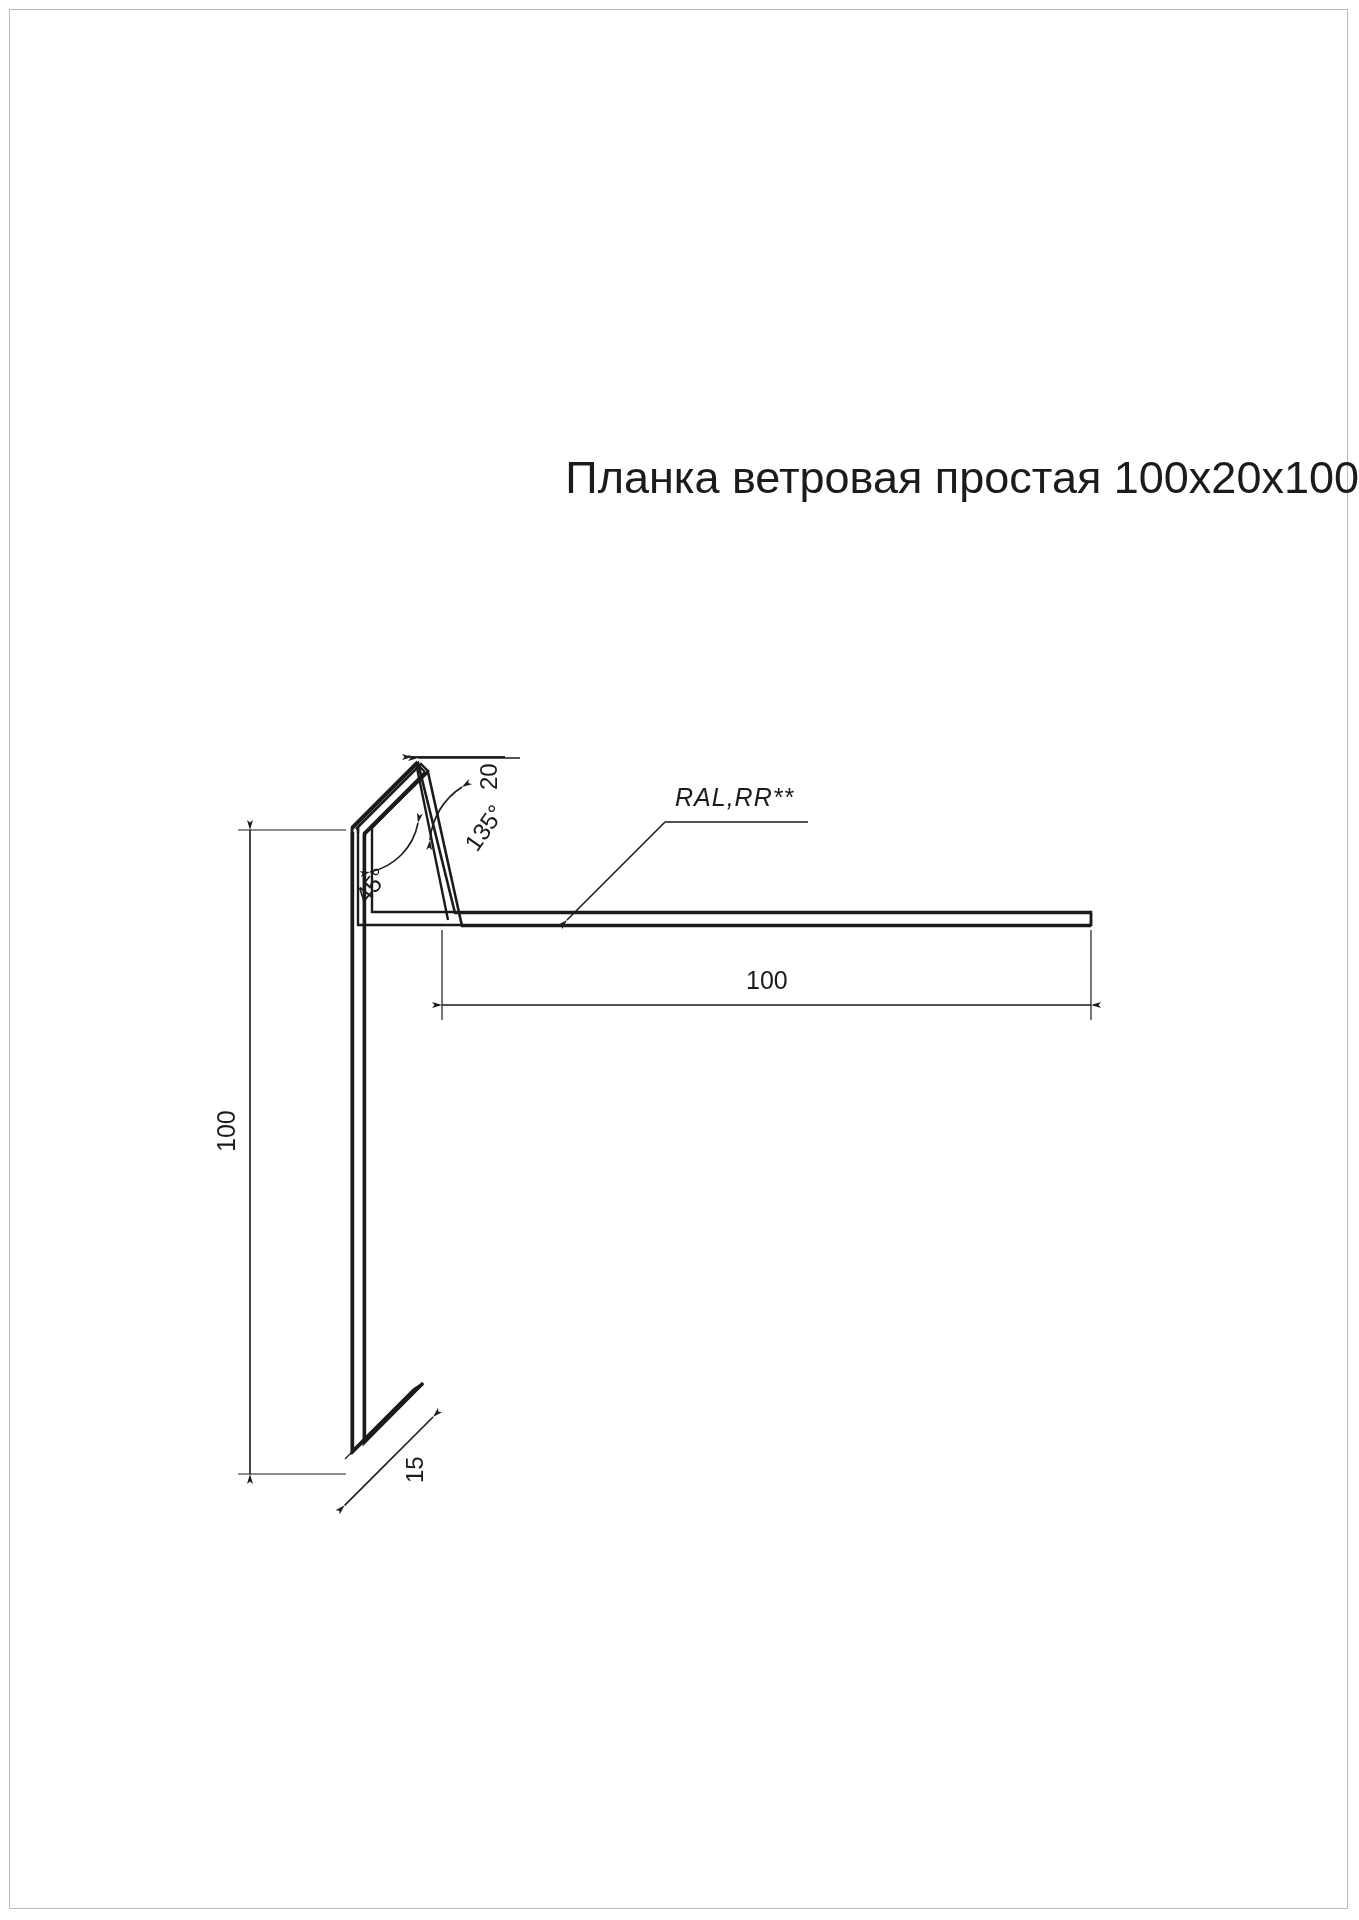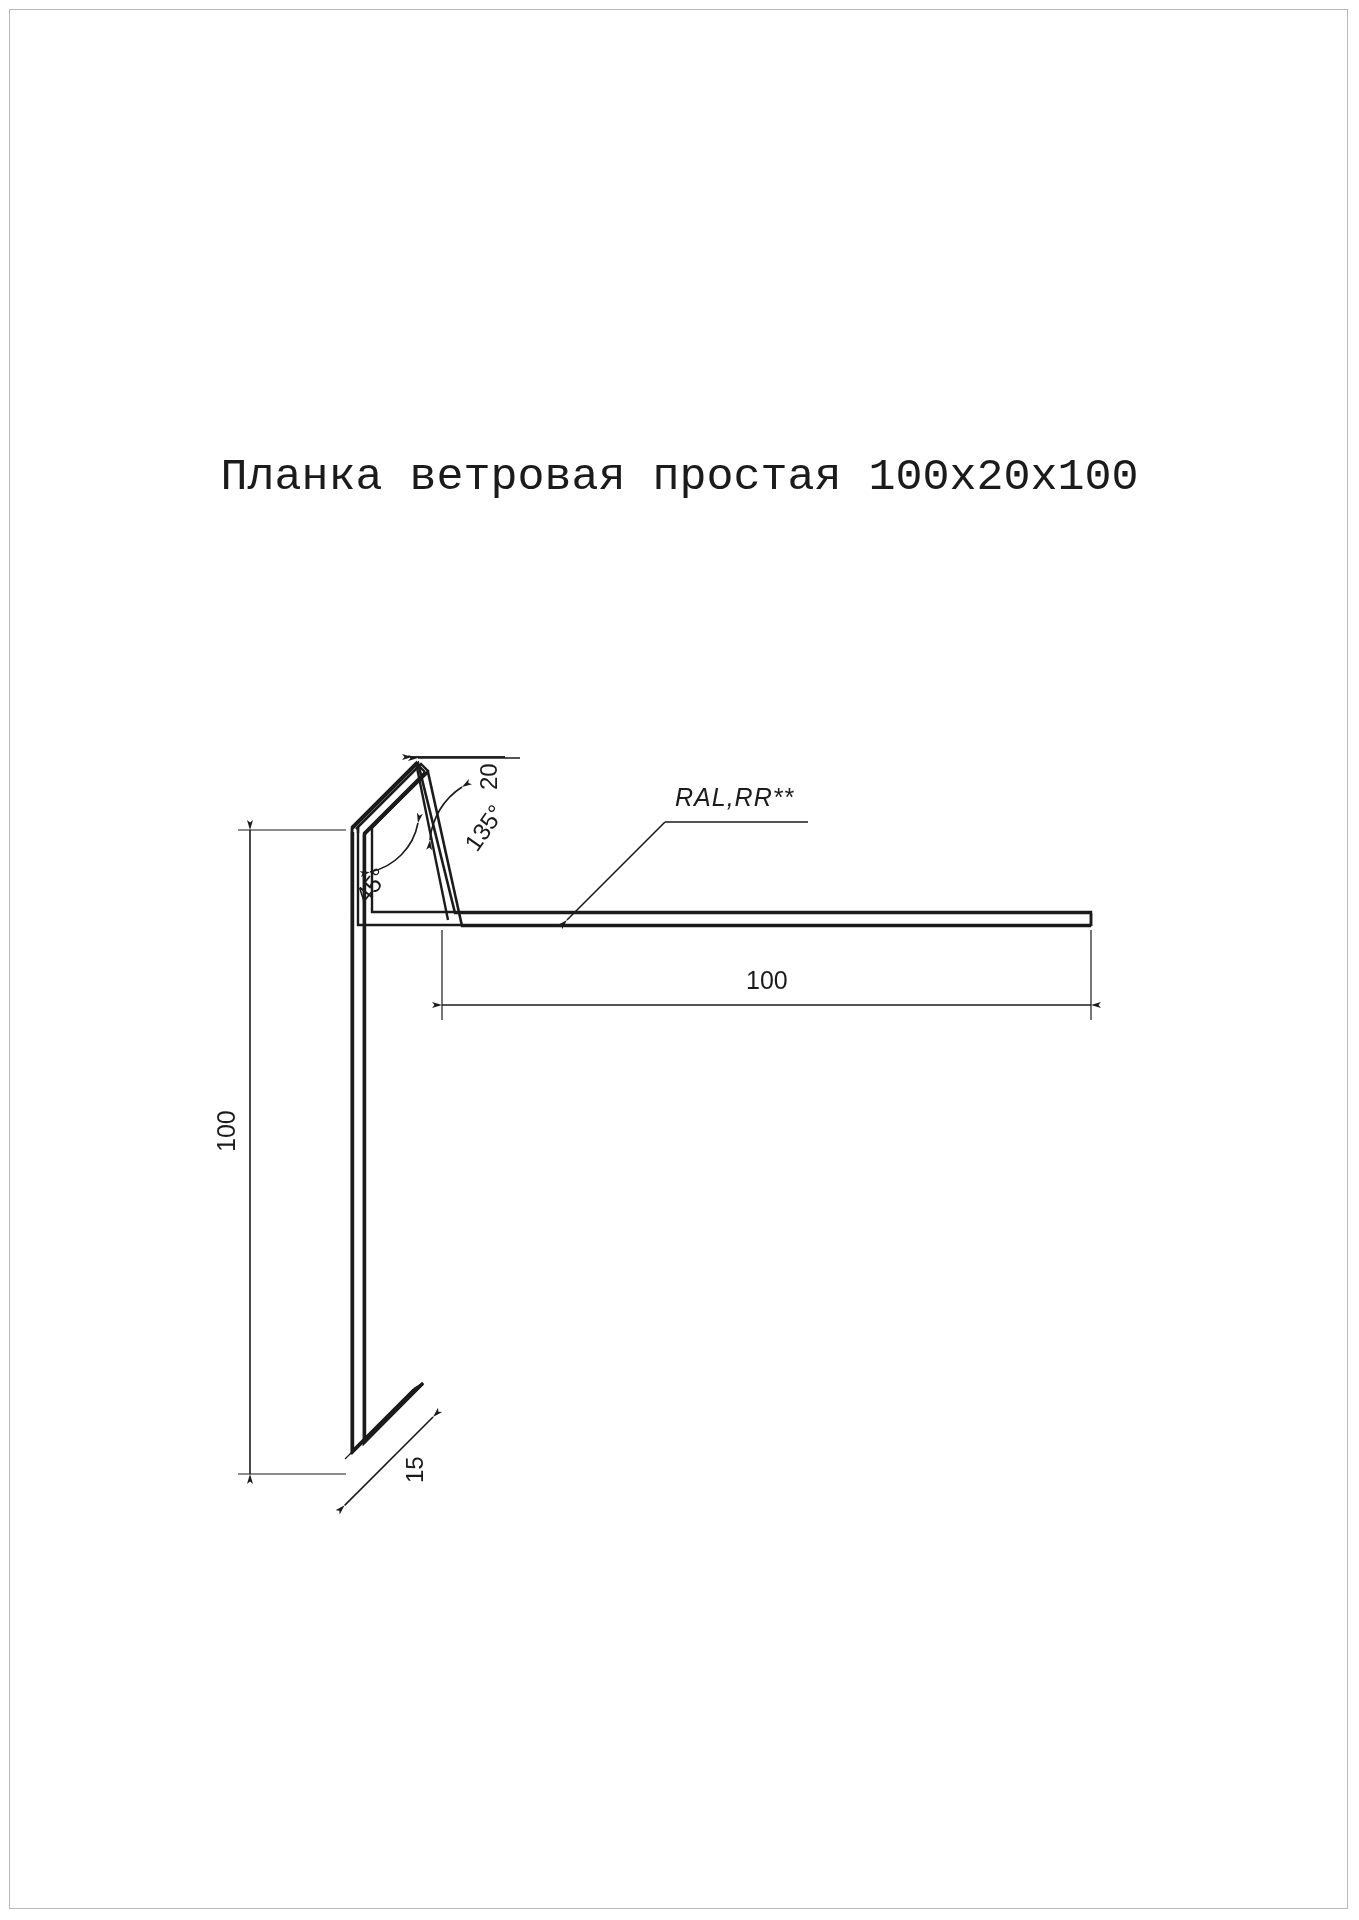--- a/index.html
+++ b/index.html
@@ -30,22 +30,22 @@
     height: 1900px;
     border: 1px solid #b9b9b9;
     box-sizing: border-box;
     pointer-events: none;
   }
   #title {
     position: absolute;
     left: 0;
     top: 452px;
     width: 1359px;
-    text-align: center;
-    font-family: Liberation Mono, monospace;
+    text-align: right;
+    font-family: Liberation Sans, sans-serif;
     font-size: 45px;
     color: #1b1b1b;
     letter-spacing: 0px;
     white-space: nowrap;
   }
   #drawing {
     position: absolute;
     left: 0;
     top: 0;
   }

